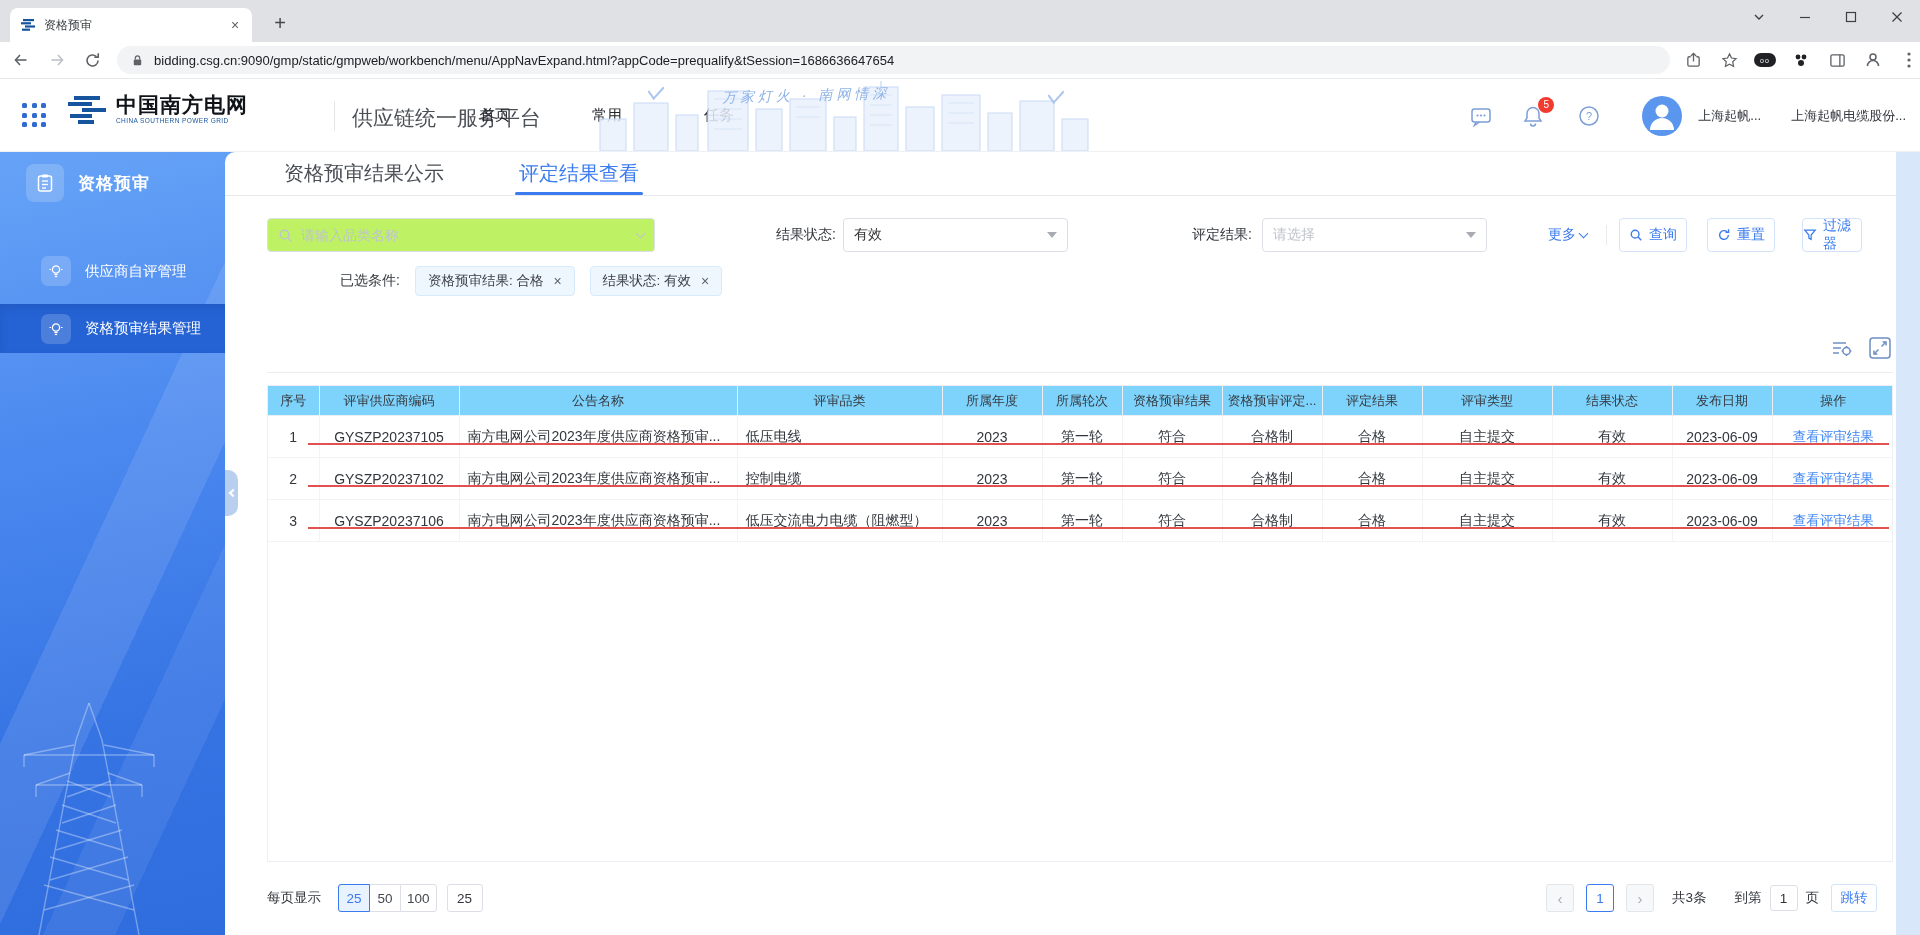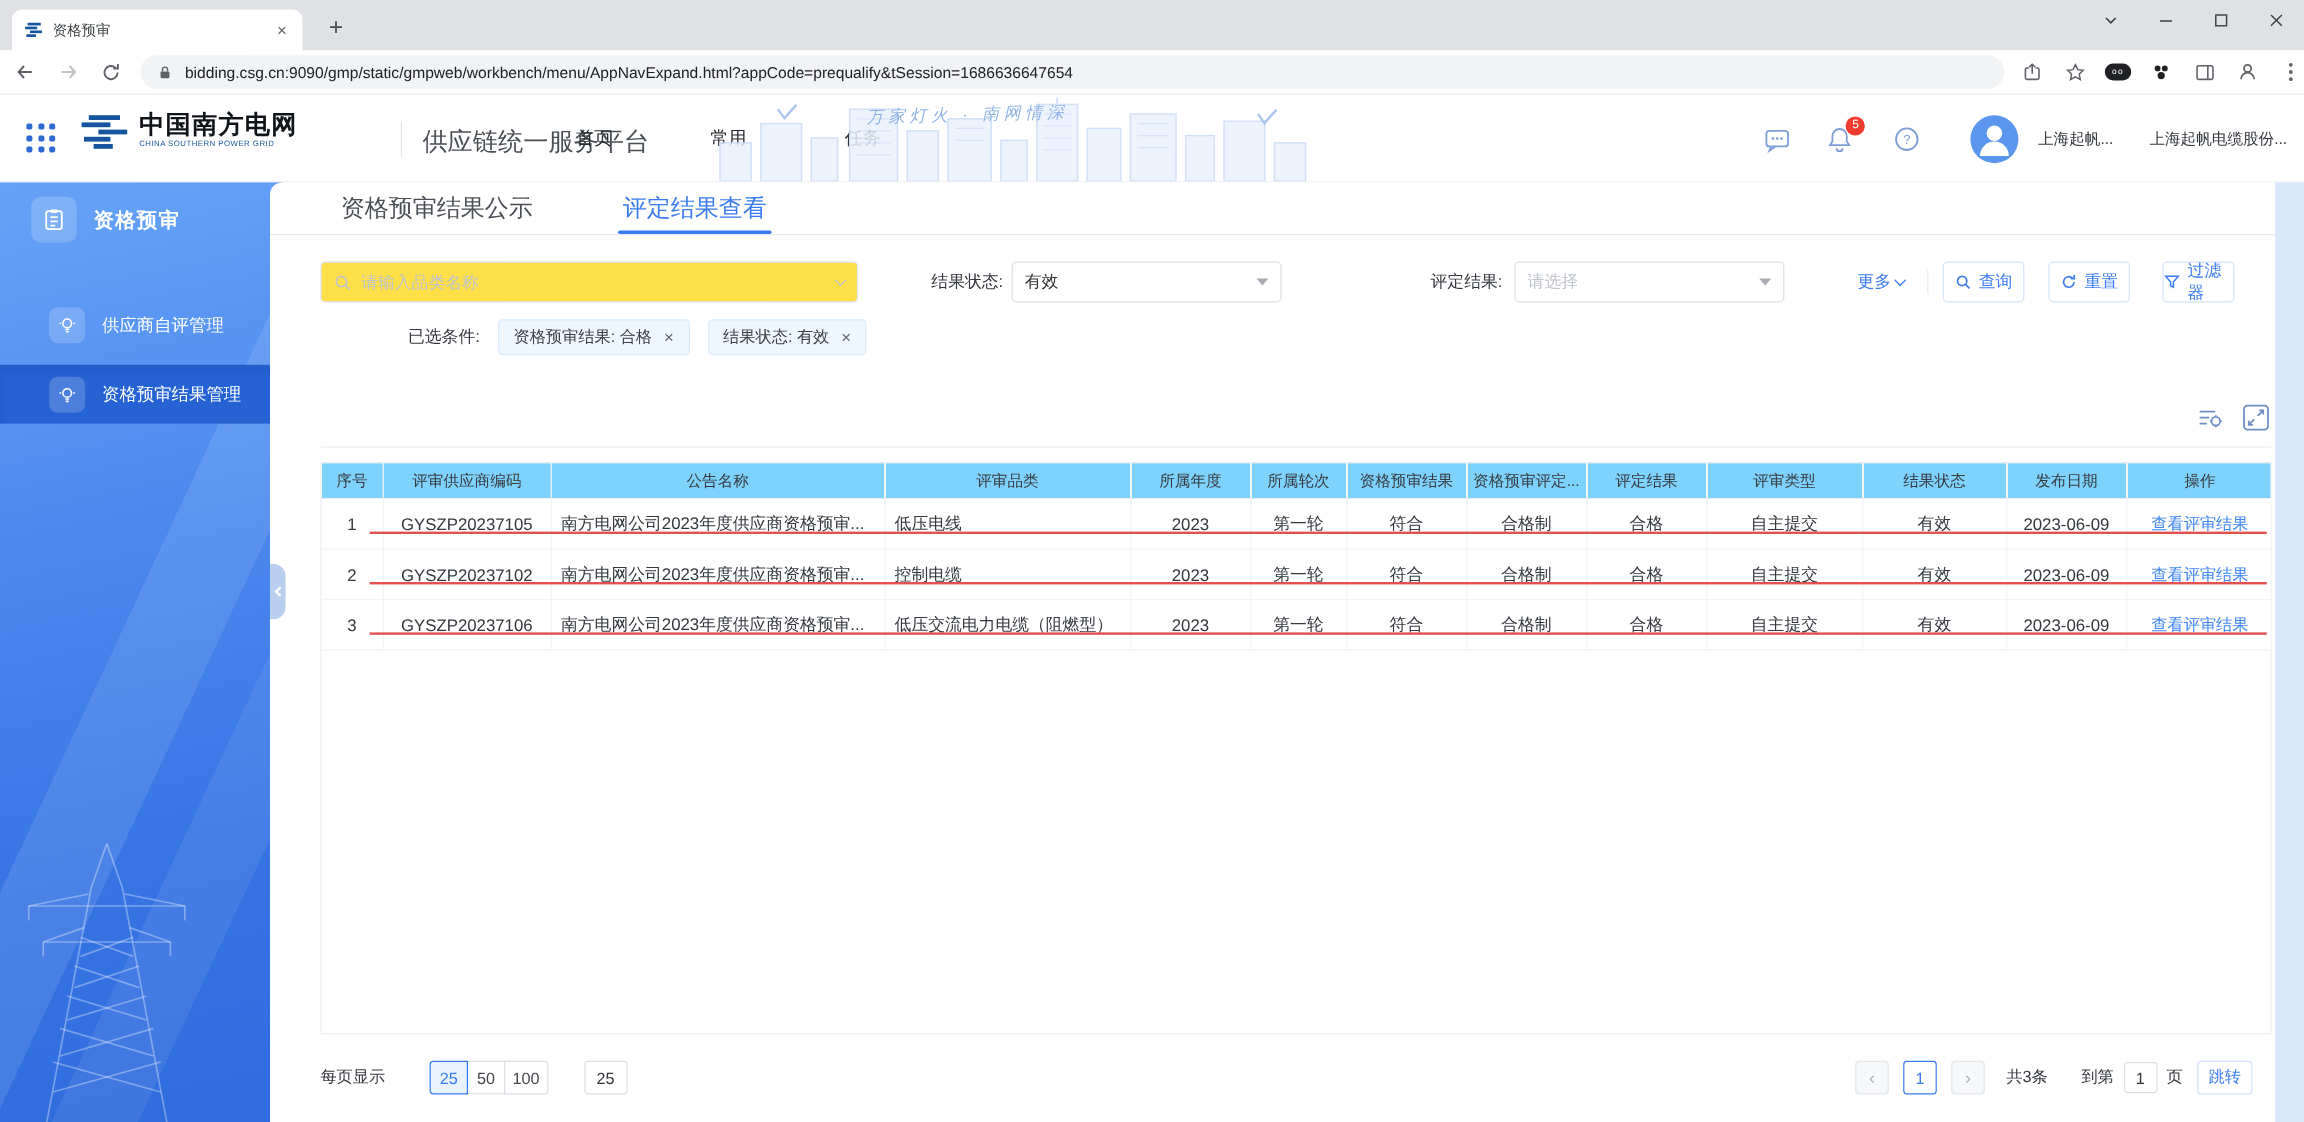--- a/index.html
+++ b/index.html
@@ -86,21 +86,21 @@
   .right-strip { position:absolute; left:1896px; top:152px; width:24px; height:783px; background:#d9e7fa; z-index:3; }
 
   .page-tabs { position:absolute; left:0; top:0; width:100%; height:44px; border-bottom:1px solid #e7e9ec;
     display:flex; align-items:stretch; padding-left:36px; gap:48px; }
   .page-tab { display:flex; align-items:center; font-size:20px; color:#4a4f56; cursor:pointer; position:relative; padding:0 4px;margin-left:19px; }
   .page-tab.active { color:#3a7bf0; }
   .page-tab.active::after { content:""; position:absolute; left:0; right:0; bottom:0; height:3px; background:#3a7bf0; border-radius:2px; }
 
   .filter-row { position:absolute; left:0; top:66px; width:100%; height:34px; }
   .f-abs { position:absolute; top:0; height:34px; display:flex; align-items:center; }
-  .search-combo { left:42px; width:448px; border:1px solid #dcdfe6; border-radius:4px; background:#fde047; padding:0 10px; }
+  .search-combo { left:42px; width:388px; border:1px solid #dcdfe6; border-radius:4px; background:#bef264; padding:0 10px; }
   .search-combo input { border:none; outline:none; flex:1; font-size:14px; color:#333; margin-left:8px;
     font-family:inherit; background:transparent; }
   .search-combo input::placeholder { color:#c0c4cc; }
   .f-label { font-size:14px; color:#33373d; justify-content:flex-end; }
   .select-box { border:1px solid #dcdfe6; border-radius:4px; background:#fff; padding:0 10px; justify-content:space-between; cursor:pointer; }
   .select-value { font-size:14px; color:#333; }
   .select-value.placeholder { color:#bfc3cb; }
   .caret-down { width:0; height:0; border-left:5px solid transparent; border-right:5px solid transparent; border-top:6px solid #a8abb2; }
   .combo-caret { width:7px; height:7px; border-right:1.6px solid #c0c4cc; border-bottom:1.6px solid #c0c4cc; transform:rotate(45deg); margin-top:-3px; }
   .more-link { left:1323px; color:#3a7bf0; font-size:14px; cursor:pointer; gap:4px; }
@@ -128,21 +128,21 @@
   .grid th:last-child { border-right:none; }
   .grid td { height:42px; font-size:14px; color:#33373d; border-bottom:1px solid #f2f3f5; border-right:1px solid #f2f3f5;
     padding:0 8px; white-space:nowrap; overflow:hidden; text-overflow:ellipsis; background:#fff; }
   .grid td:last-child { border-right:none; }
   .grid td.al { text-align:left; } .grid td.ac { text-align:center; }
   .cell-link { color:#3f86f5; font-size:13.5px; cursor:pointer; }
   .red-line { position:absolute; left:40px; width:1581px; height:2px; background:#e0514f; z-index:2; }
 
   .pagination { position:absolute; left:0; top:728px; width:100%; height:36px; display:flex; align-items:center;
     font-size:13.5px; color:#33373d; }
-  .pg-left { display:flex; align-items:center; margin-left:42px;gap:20px; }
+  .pg-left { display:flex; align-items:center; margin-left:42px; }
   .size-group { display:flex; margin-left:17px; }
   .size-btn { min-width:32px; height:28px; border:1px solid #dcdfe6; background:#fff; display:flex; align-items:center;
     justify-content:center; font-size:13.5px; color:#45494f; padding:0 6px; margin-left:-1px; cursor:pointer; }
   .size-btn:first-child { margin-left:0; border-radius:3px 0 0 3px; }
   .size-btn:last-child { border-radius:0 3px 3px 0; }
   .size-btn.active { background:#e8f3ff; border-color:#3a7bf0; color:#3a7bf0; z-index:1; }
   .size-box { margin-left:10px; min-width:36px; height:28px; border:1px solid #dcdfe6; border-radius:3px; background:#fff;
     display:flex; align-items:center; justify-content:center; cursor:pointer; }
   .pg-right { position:absolute; right:43px; display:flex; align-items:center; }
   .pg-btn { width:28px; height:28px; border:1px solid #e2e5ea; border-radius:3px; background:#f7f8fa;

